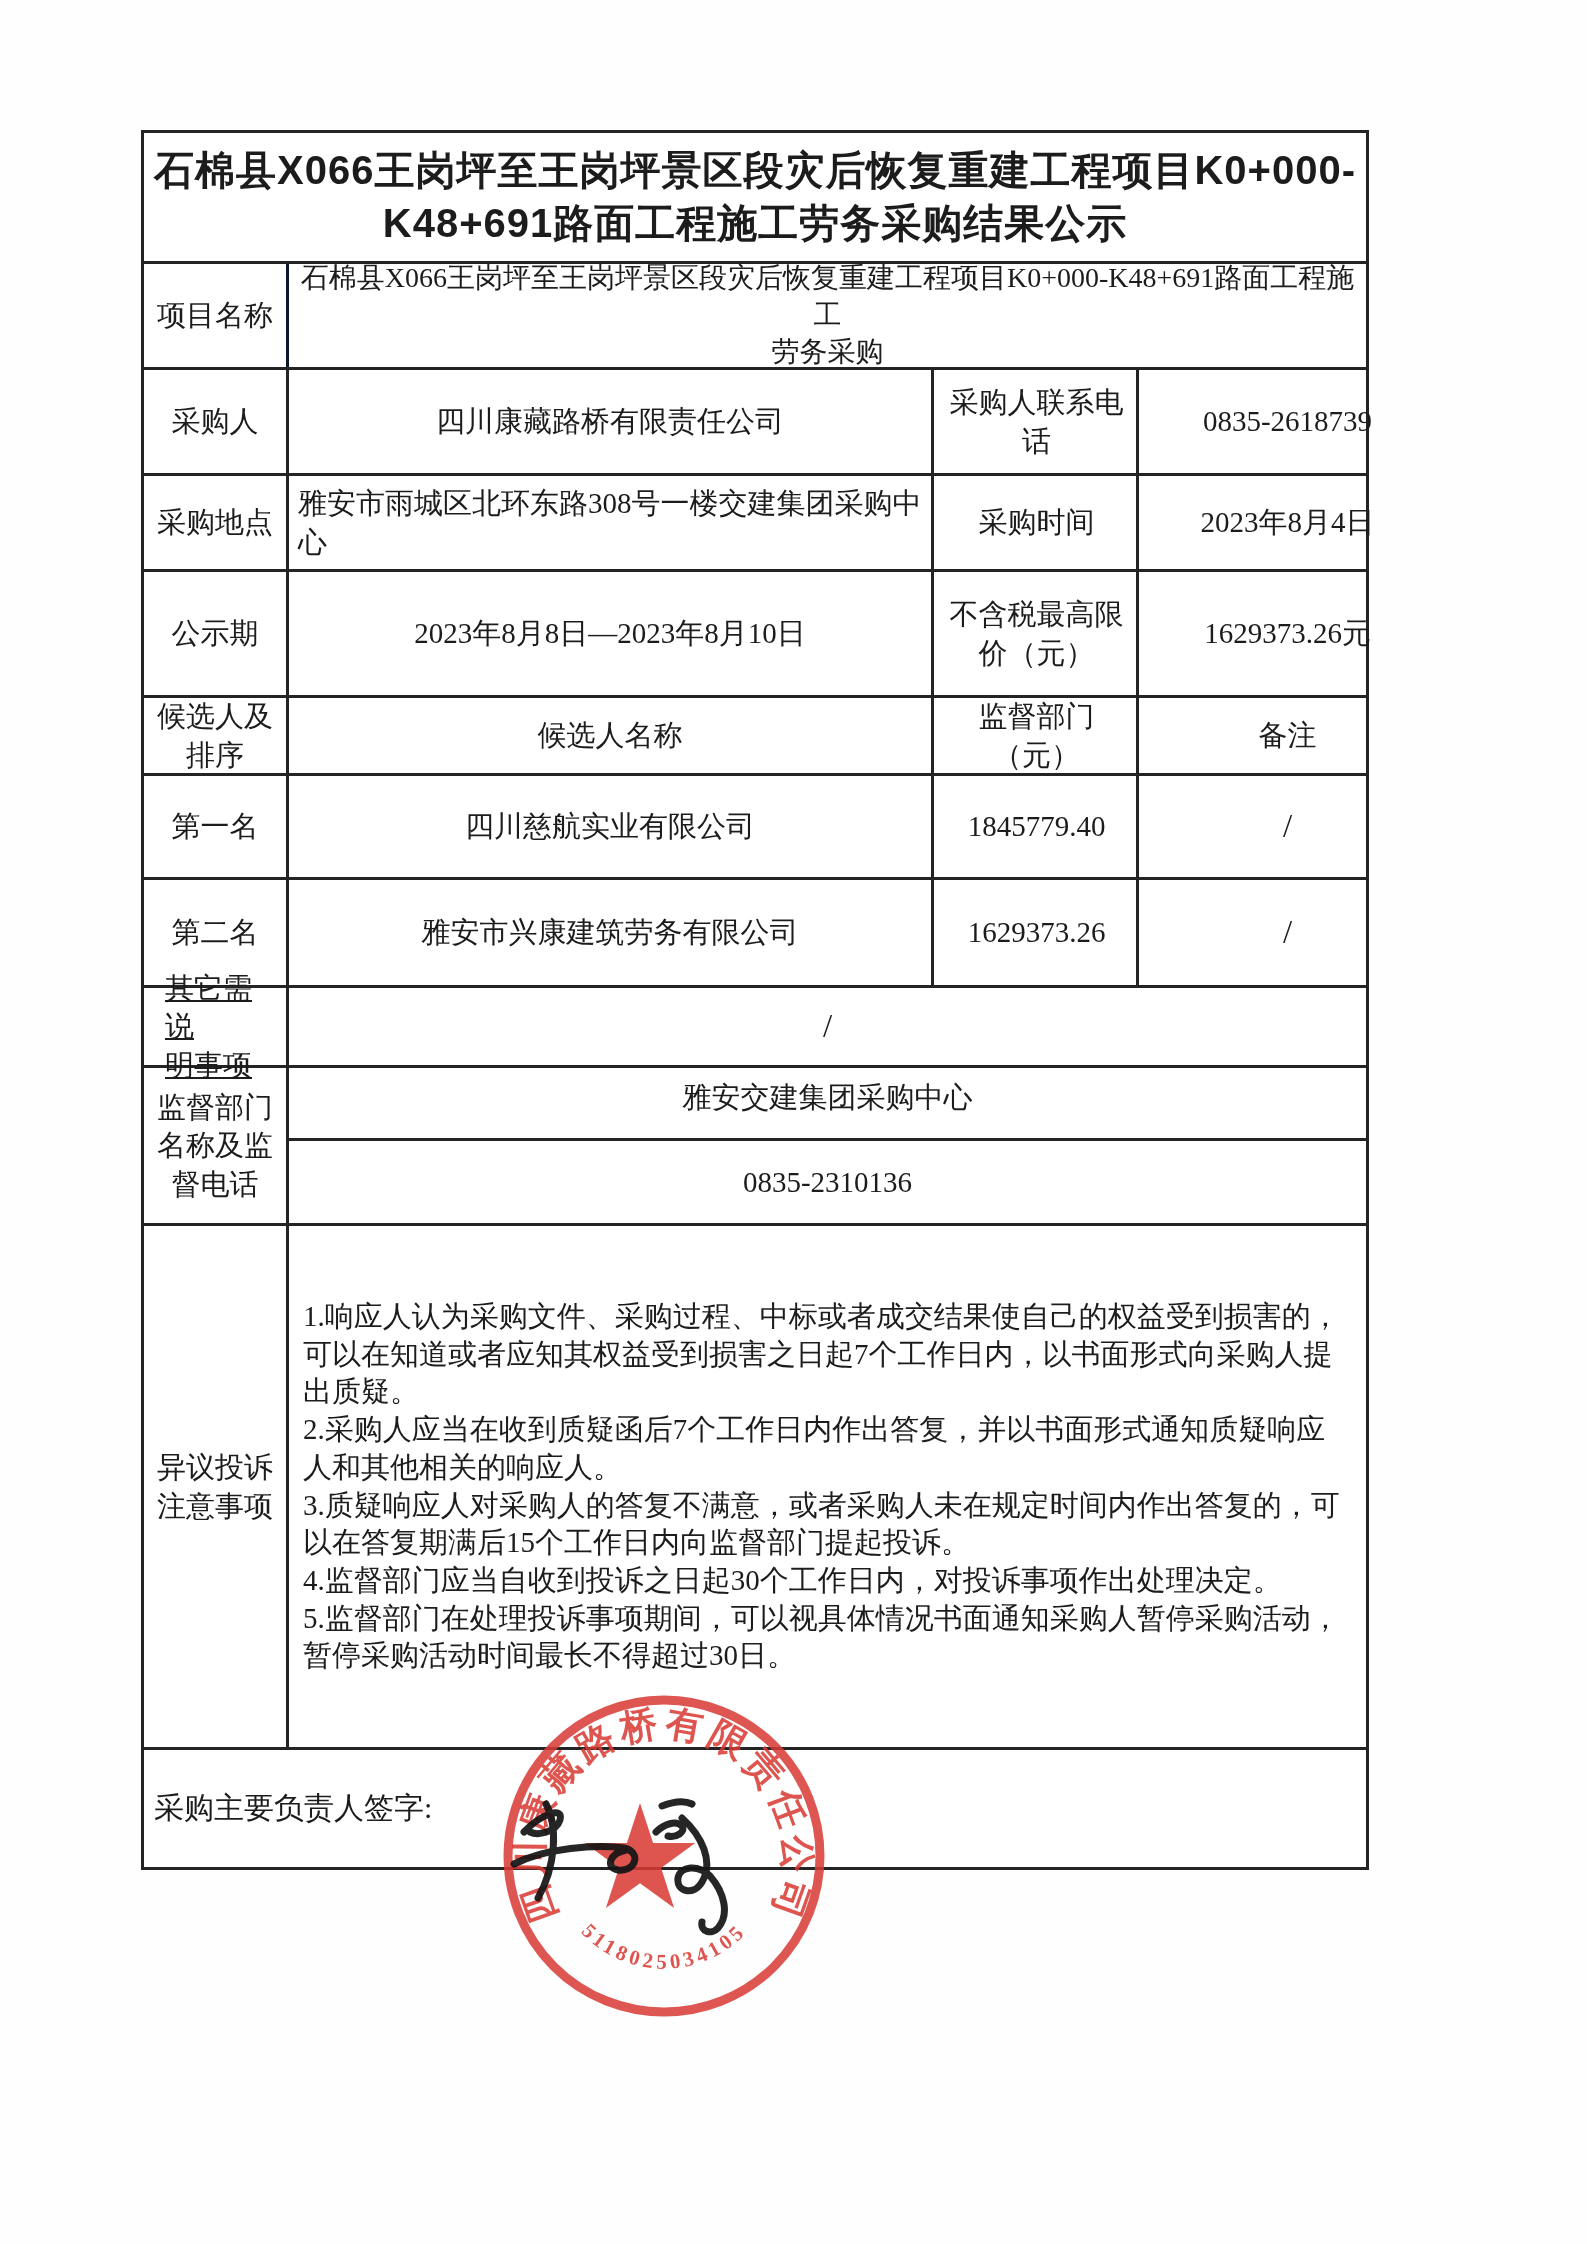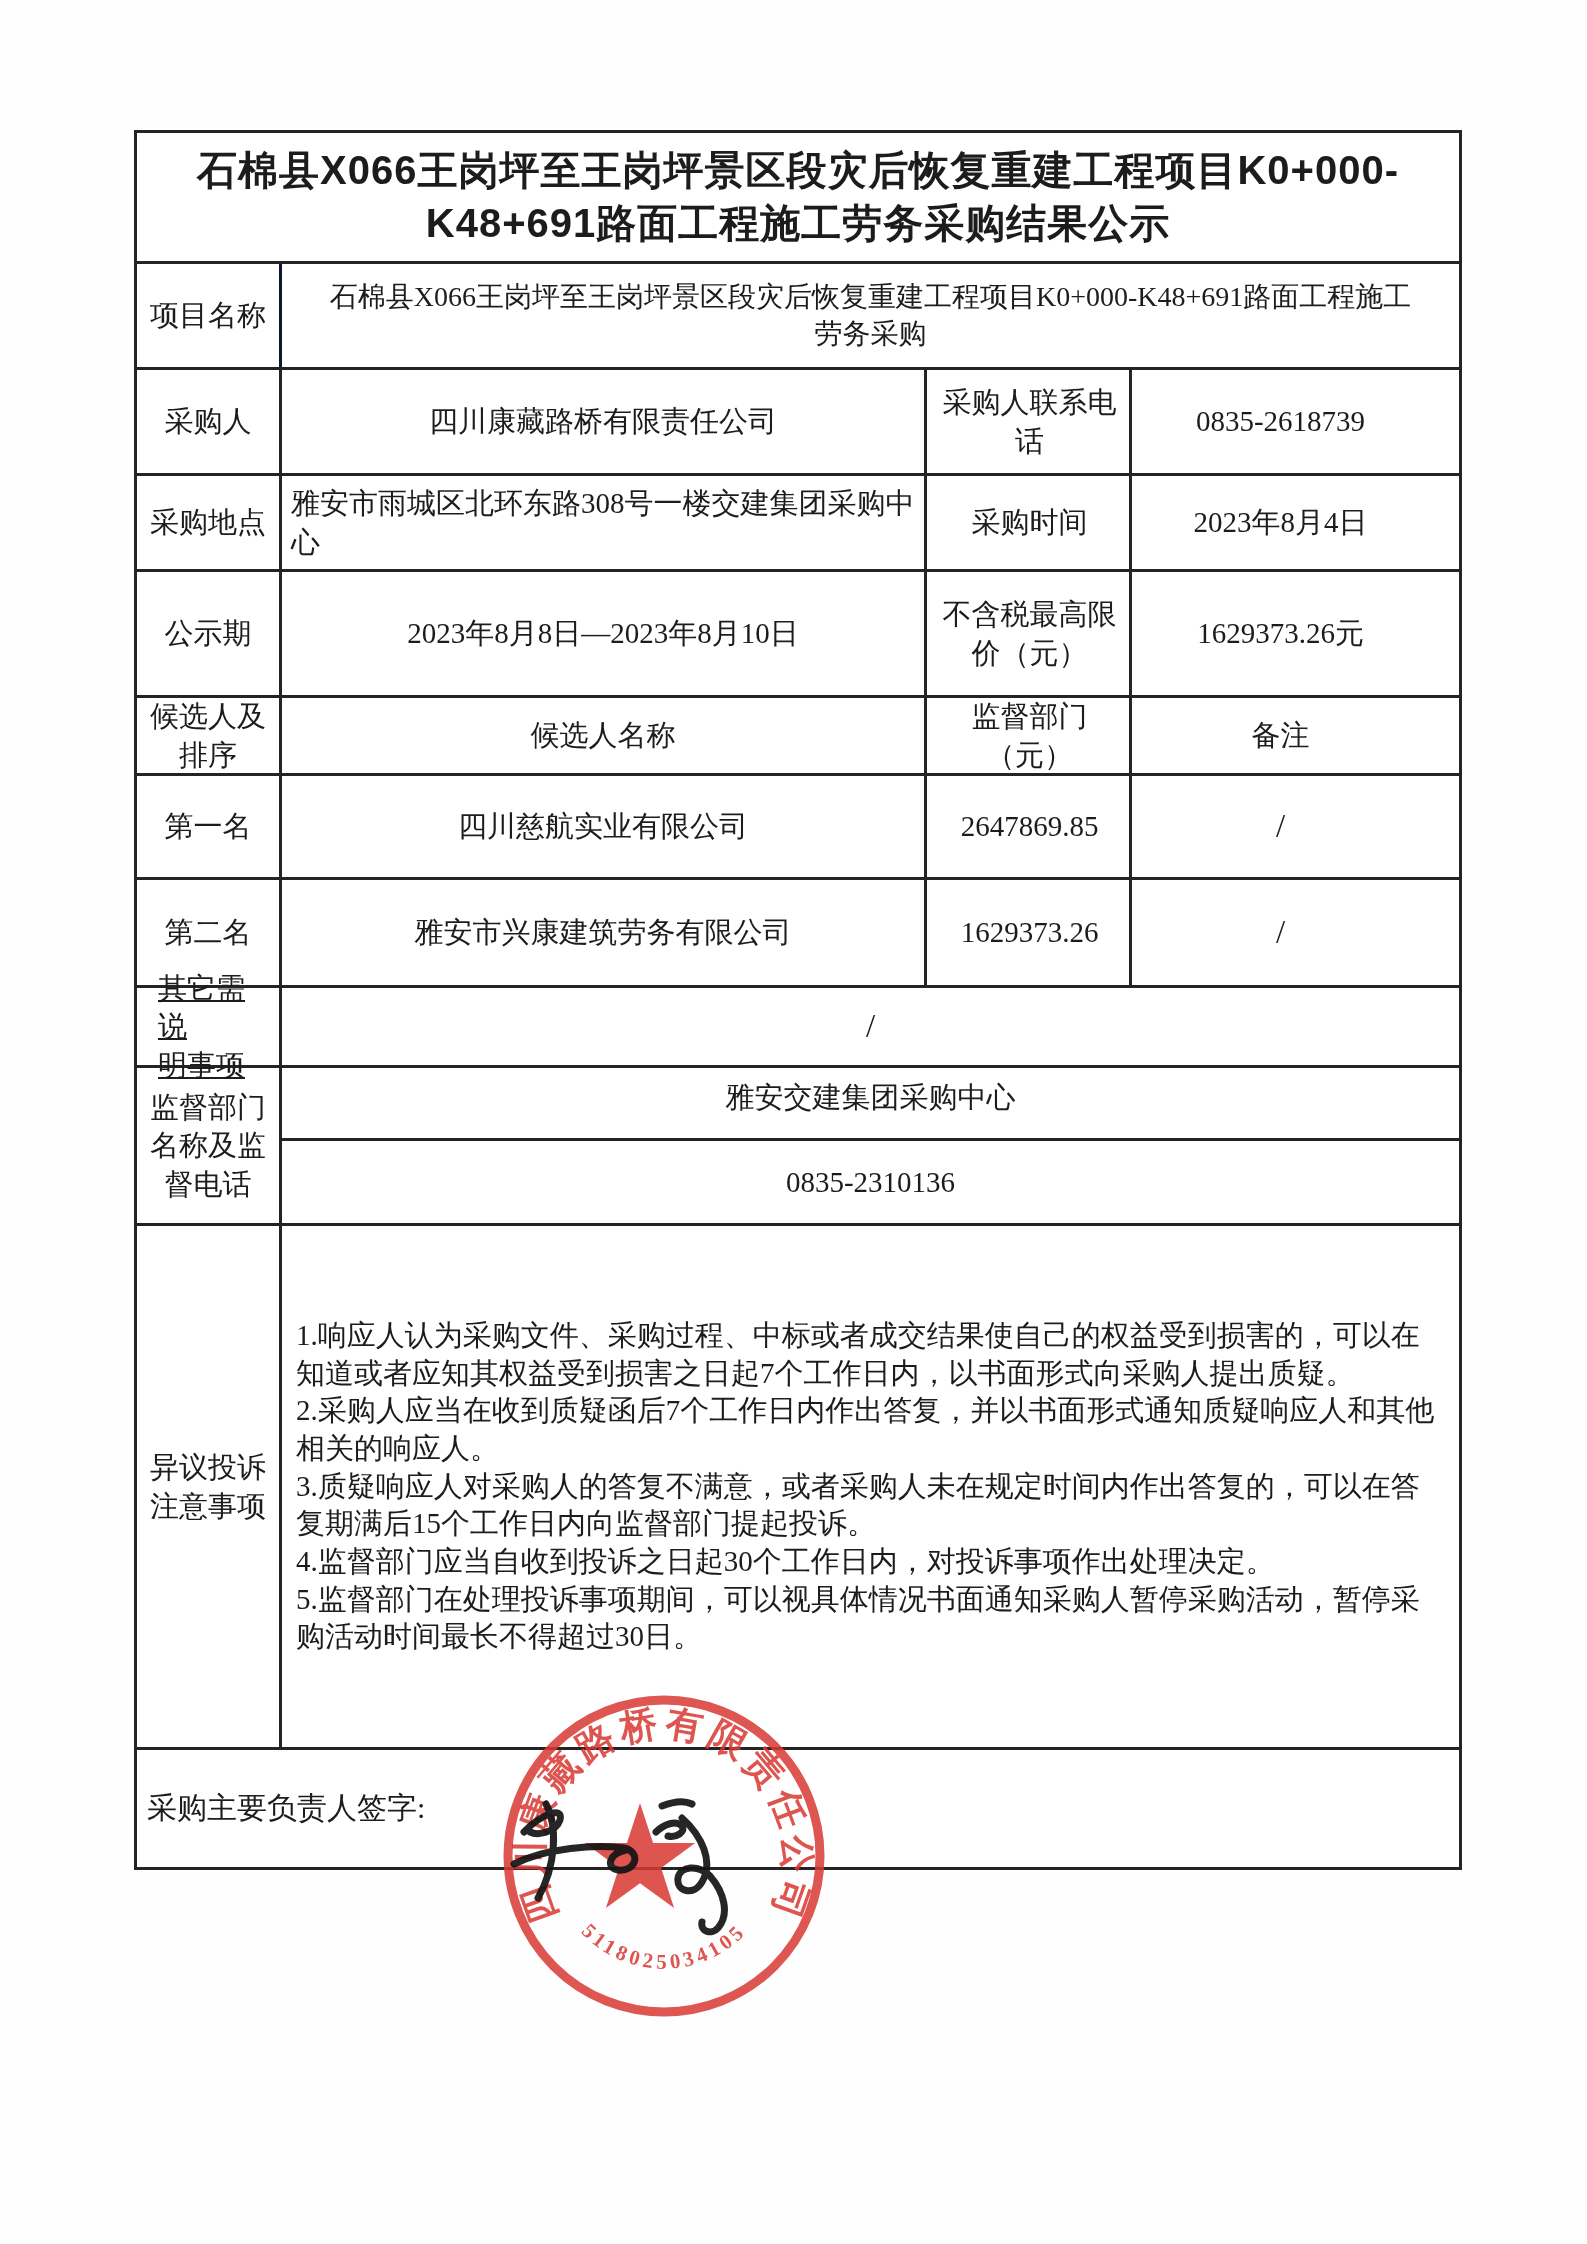--- a/index.html
+++ b/index.html
@@ -4,21 +4,21 @@
 <style>
   html,body{margin:0;padding:0;}
   body{
     width:1587px;height:2244px;position:relative;
     background:#fefefe;
     font-family:"Liberation Serif","DejaVu Serif",serif;
     color:#1c1c1c;
     overflow:hidden;
   }
   .doc-table{
-    position:absolute;left:134px;top:130px;width:1328px;
+    position:absolute;left:141px;top:130px;width:1228px;
     border:3px solid #242424;box-sizing:border-box;
     background:#fff;
   }
   .title-block{
     height:128px;box-sizing:border-box;
     display:flex;align-items:center;justify-content:center;
     text-align:center;white-space:pre-line;
     font-family:"Liberation Sans","DejaVu Sans",sans-serif;
     font-weight:bold;font-size:40px;line-height:1.32;
     letter-spacing:1px;
@@ -98,21 +98,21 @@
 排序</div>
     <div class="cell c2">候选人名称</div>
     <div class="cell c3 ml">监督部门
 （元）</div>
     <div class="cell c4">备注</div>
   </div>
 
   <div class="row h104">
     <div class="cell c1">第一名</div>
     <div class="cell c2">四川慈航实业有限公司</div>
-    <div class="cell c3">2647869.85</div>
+    <div class="cell c3">1845779.40</div>
     <div class="cell c4 slash">/</div>
   </div>
 
   <div class="row h108">
     <div class="cell c1">第二名</div>
     <div class="cell c2">雅安市兴康建筑劳务有限公司</div>
     <div class="cell c3">1629373.26</div>
     <div class="cell c4 slash">/</div>
   </div>
 

